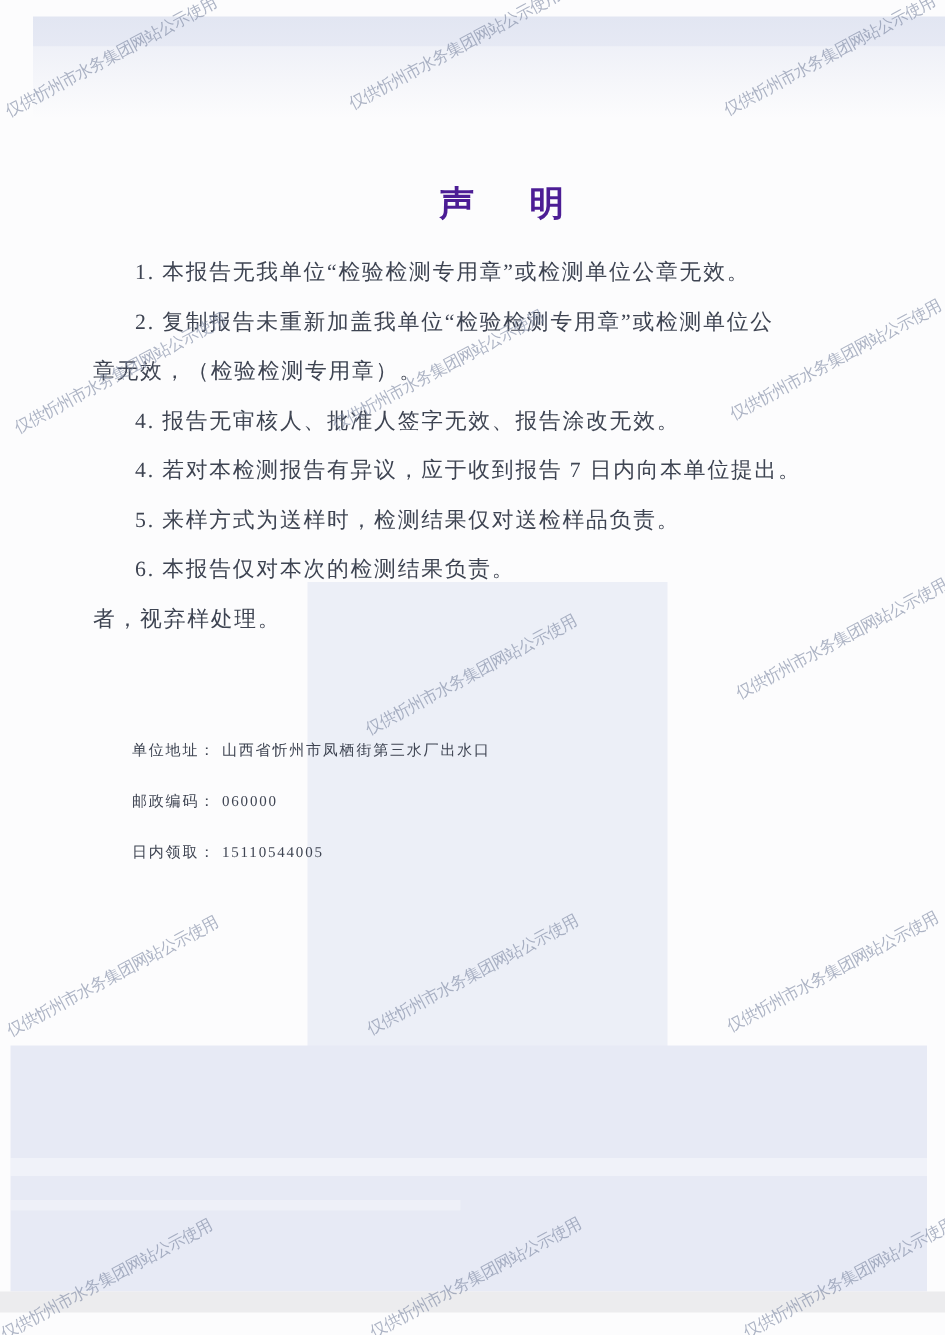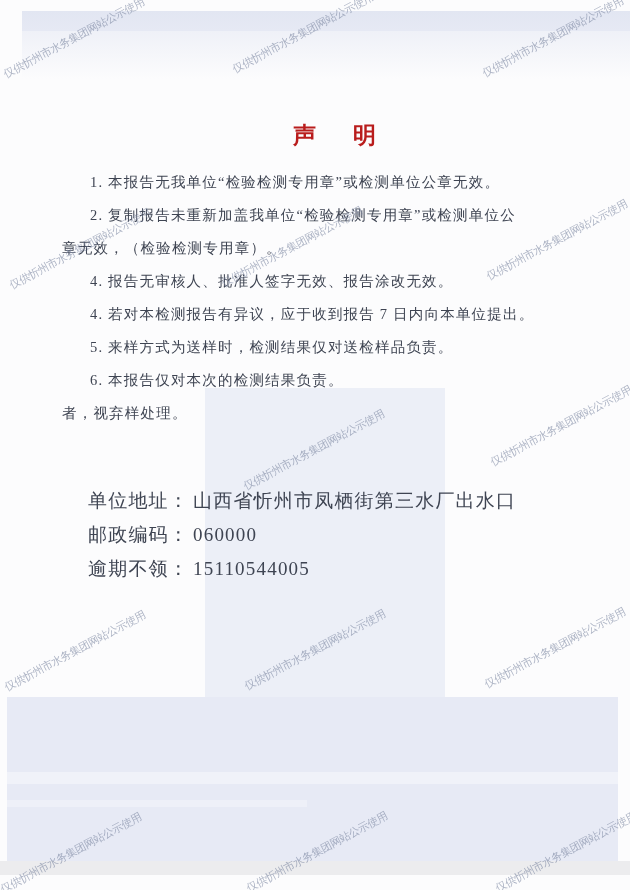--- a/index.html
+++ b/index.html
@@ -47,30 +47,30 @@
   
   .content {
     position: absolute; left: 62px; top: 118px; width: 512px;
     color: var(--body_text, #3e4452);
     z-index: 2;
   }
   .title {
     font-size: 23px; font-weight: bold; letter-spacing: 7px;
     text-align: center; padding-left: 40px;
     margin: 0 0 12px 0; line-height: 36px;
-    color: #b91c1c;
+    color: #4c1d95;
   }
   .line {
     font-size: 14.5px; letter-spacing: 1.2px;
     line-height: 33px; height: 33px; white-space: nowrap;
   }
   .line.first { padding-left: 28px; }
   .contact { margin-top: 54px; padding-left: 26px; }
   .contact-row {
-    font-size: 19px; letter-spacing: 1.2px;
+    font-size: 10px; letter-spacing: 1.2px;
     line-height: 34px; height: 34px; white-space: nowrap;
   }
   .contact-row .value { margin-left: 4px; }
   
   #wm-layer { position: absolute; inset: 0; z-index: 3; pointer-events: none; }
   .wm {
     position: absolute;
     font-size: 11px; letter-spacing: -0.5px; white-space: nowrap;
     opacity: 0.62;
   }
@@ -101,21 +101,21 @@
     <div class="line">者，视弃样处理。</div>
 
     <div class="contact">
       <div class="contact-row">
         <span class="label">单位地址：</span><span class="value">山西省忻州市凤栖街第三水厂出水口</span>
       </div>
       <div class="contact-row">
         <span class="label">邮政编码：</span><span class="value">060000</span>
       </div>
       <div class="contact-row">
-        <span class="label">逾期不领：</span><span class="value">15110544005</span>
+        <span class="label">日内领取：</span><span class="value">15110544005</span>
       </div>
     </div>
   </div>
 
   <div id="wm-layer">
       <div class="wm" style="left: 74px; top: 38px; color: rgb(126, 137, 163); transform: translate(-50%, -50%) rotate(-28deg);">仅供忻州市水务集团网站公示使用</div>
       <div class="wm" style="left: 303px; top: 33px; color: rgb(126, 137, 163); transform: translate(-50%, -50%) rotate(-28deg);">仅供忻州市水务集团网站公示使用</div>
       <div class="wm" style="left: 553px; top: 37px; color: rgb(126, 137, 163); transform: translate(-50%, -50%) rotate(-28deg);">仅供忻州市水务集团网站公示使用</div>
       <div class="wm" style="left: 80px; top: 249px; color: rgb(126, 137, 163); transform: translate(-50%, -50%) rotate(-28deg);">仅供忻州市水务集团网站公示使用</div>
       <div class="wm" style="left: 292px; top: 247px; color: rgb(126, 137, 163); transform: translate(-50%, -50%) rotate(-28deg);">仅供忻州市水务集团网站公示使用</div>

